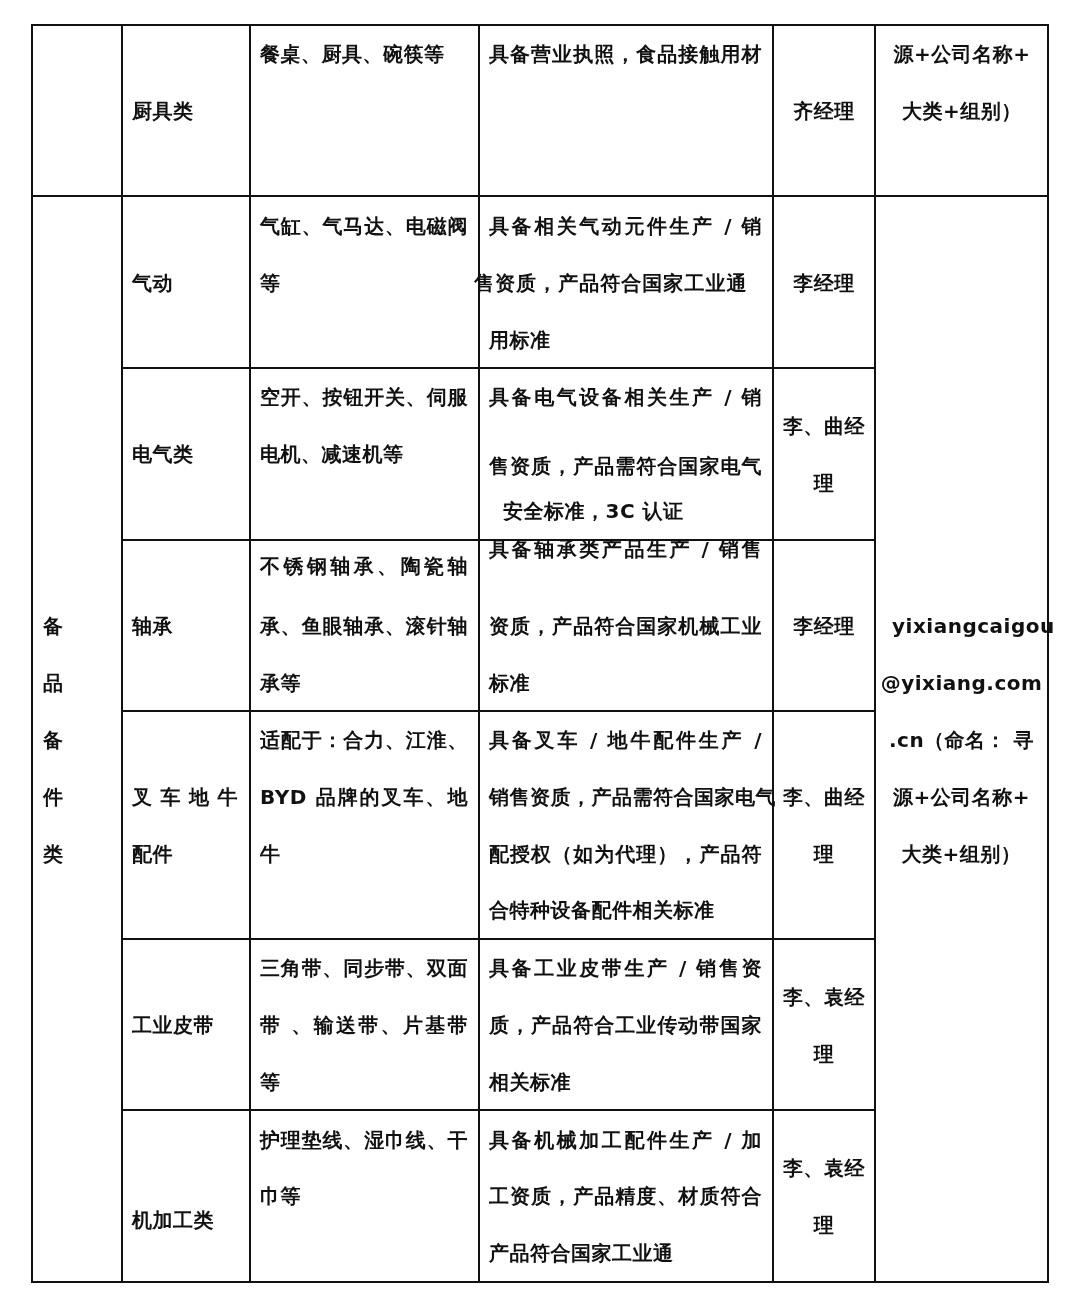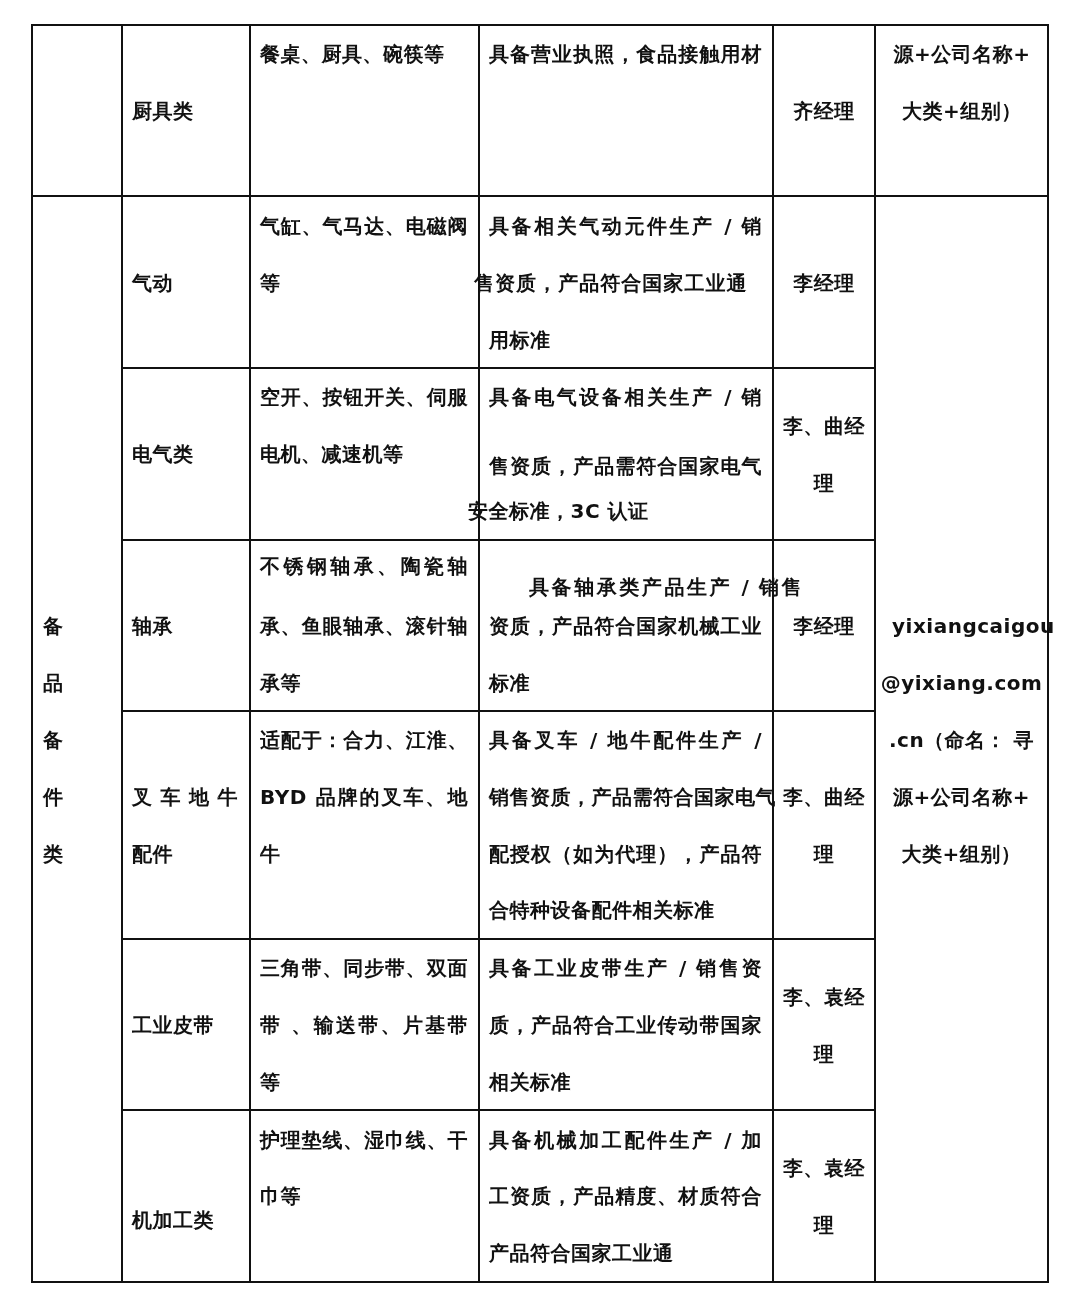--- a/index.html
+++ b/index.html
@@ -99,31 +99,31 @@
     <span class="ln" style="left:489px; top:326px;">用标准</span>
     <span class="ln center" style="left:774px; width:100px; top:269px;">李经理</span>
   </div>
 
   <div class="cell" style="left:0; top:0; width:0; height:0;">
     <span class="ln" style="left:132px; top:440px;text-align:right;">电气类</span>
     <span class="ln justify" style="left:260px; width:208px; top:383px;">空开、按钮开关、伺服</span>
     <span class="ln" style="left:260px; top:440px;">电机、减速机等</span>
     <span class="ln justify" style="left:489px; width:273px; top:383px;">具备电气设备相关生产 / 销</span>
     <span class="ln justify" style="left:489px; width:273px; top:444px;margin-top:8px;">售资质，产品需符合国家电气</span>
-    <span class="ln" style="left:468px; top:497px;">安全标准，3C 认证</span>
+    <span class="ln" style="left:503px; top:497px;">安全标准，3C 认证</span>
     <span class="ln center" style="left:774px; width:100px; top:412px;">李、曲经</span>
     <span class="ln center" style="left:774px; width:100px; top:469px;">理</span>
   </div>
 
   <div class="cell" style="left:0; top:0; width:0; height:0;">
     <span class="ln" style="left:132px; top:612px;">轴承</span>
     <span class="ln justify" style="left:260px; width:208px; top:552px;font-family:Liberation Serif, serif;">不锈钢轴承、陶瓷轴</span>
     <span class="ln justify" style="left:260px; width:208px; top:612px;">承、鱼眼轴承、滚针轴</span>
     <span class="ln" style="left:260px; top:669px;">承等</span>
-    <span class="ln justify" style="left:489px; width:273px; top:573px;margin-left:40px;">具备轴承类产品生产 / 销售</span>
+    <span class="ln justify" style="left:489px; width:273px; top:535px;">具备轴承类产品生产 / 销售</span>
     <span class="ln justify" style="left:489px; width:273px; top:612px;">资质，产品符合国家机械工业</span>
     <span class="ln" style="left:489px; top:669px;">标准</span>
     <span class="ln center" style="left:774px; width:100px; top:612px;">李经理</span>
   </div>
 
   <div class="cell" style="left:0; top:0; width:0; height:0;">
     <span class="ln justify" style="left:132px; width:106px; top:783px;">叉车地牛</span>
     <span class="ln" style="left:132px; top:840px;">配件</span>
     <span class="ln justify" style="left:260px; width:208px; top:726px;">适配于：合力、江淮、</span>
     <span class="ln justify" style="left:260px; width:208px; top:783px;">BYD 品牌的叉车、地</span>

